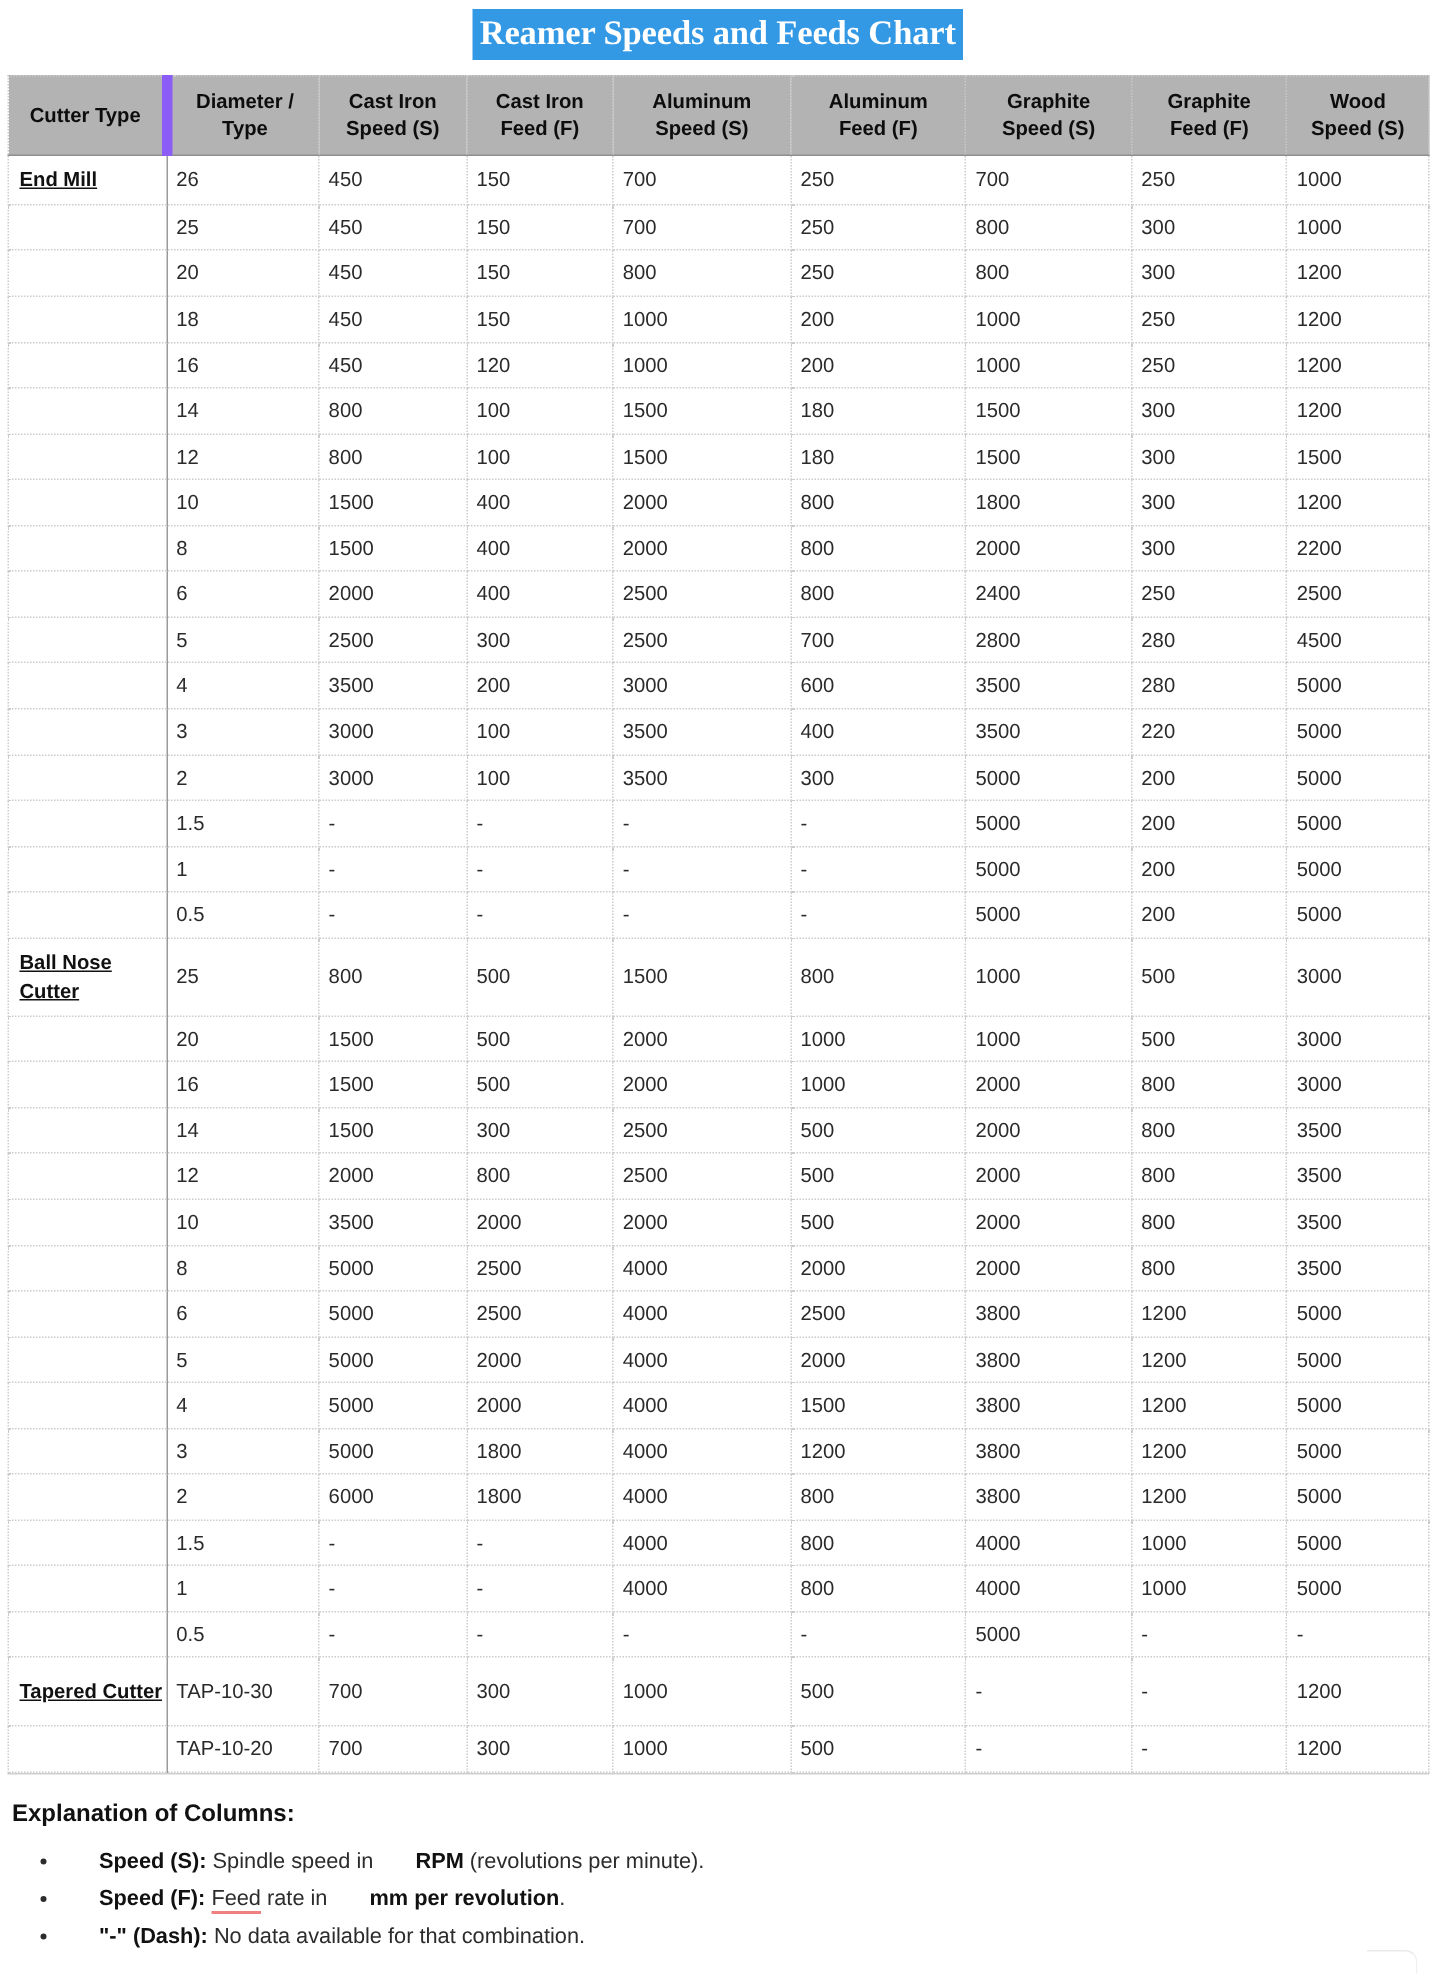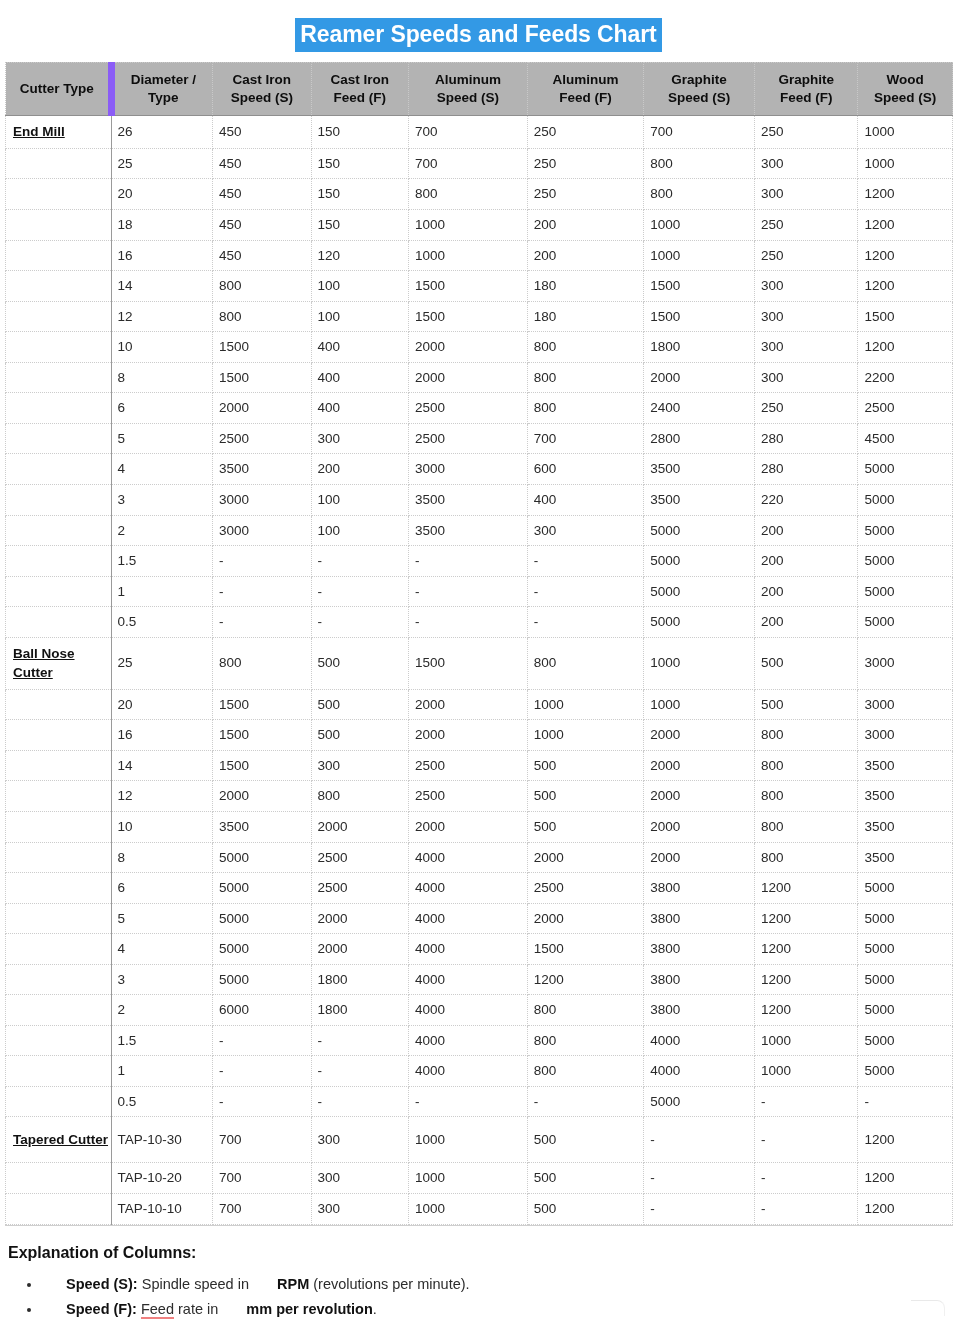--- a/index.html
+++ b/index.html
@@ -12,21 +12,22 @@
     width: 957px;
     min-height: 1321px;
     font-family: "Liberation Sans", sans-serif;
     color: #1a1a1a;
     -webkit-font-smoothing: antialiased;
   }
 
   
   .title-wrap {
     text-align: center;
-    padding: 18px 0 10px 0;
+    padding: 6px 0 10px 0;
+    font-family: Liberation Serif, serif;
   }
   .title-hl {
     display: inline-block;
     background: #3399e5;
     color: #ffffff;
     font-size: 23px;
     font-weight: bold;
     line-height: 1.25;
     padding: 2px 5px 3px 5px;
     letter-spacing: -0.1px;
@@ -540,31 +541,20 @@
         <td class="group-empty"></td>
         <td>TAP-10-20</td>
         <td>700</td>
         <td>300</td>
         <td>1000</td>
         <td>500</td>
         <td>-</td>
         <td>-</td>
         <td>1200</td>
       </tr>
-      <tr>
-        <td class="group-empty"></td>
-        <td>TAP-10-10</td>
-        <td>700</td>
-        <td>300</td>
-        <td>1000</td>
-        <td>500</td>
-        <td>-</td>
-        <td>-</td>
-        <td>1200</td>
-      </tr>
     </tbody>
 </table>
 <div class="tbl-bottom-rule"></div>
 
 <div class="explain">
   <h3>Explanation of Columns:</h3>
   <ul id="explain-list">
       <li><b>Speed (S):</b><span> Spindle speed in </span><b>RPM</b><span> (revolutions per minute).</span></li>
       <li><b>Speed (F):</b><span> </span><span class="sp-red">Feed</span><span> rate in </span><b>mm per revolution</b><span>.</span></li>
       <li><b>"-" (Dash):</b><span> No data available for that combination.</span></li>

